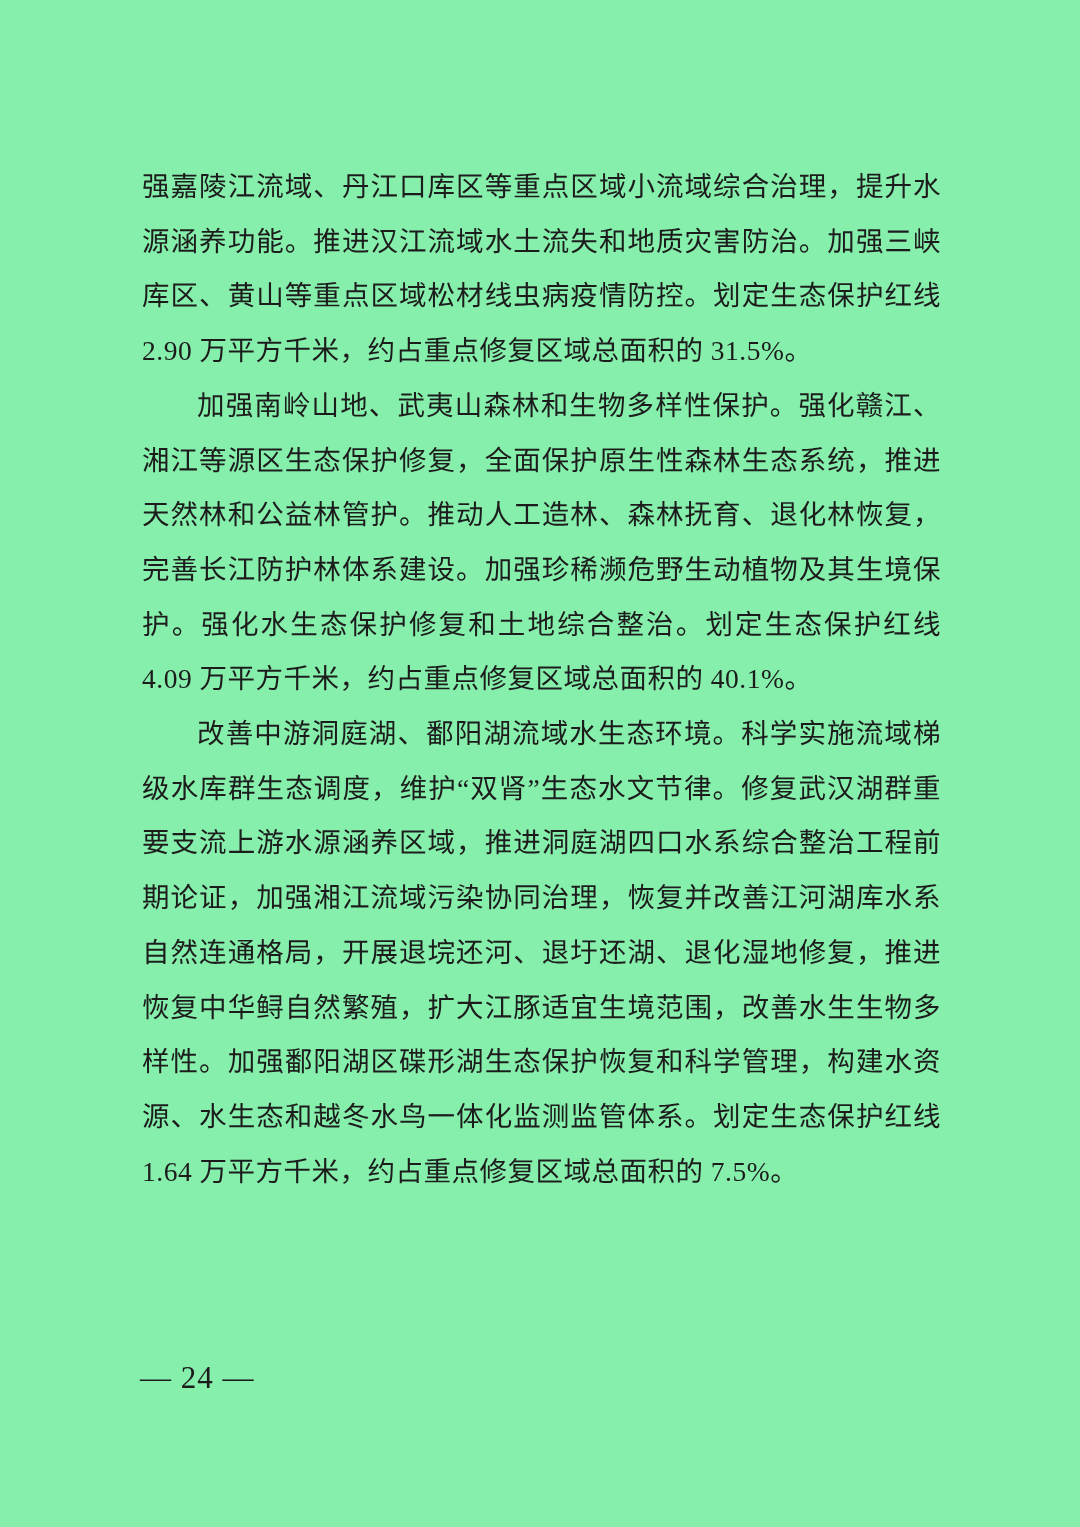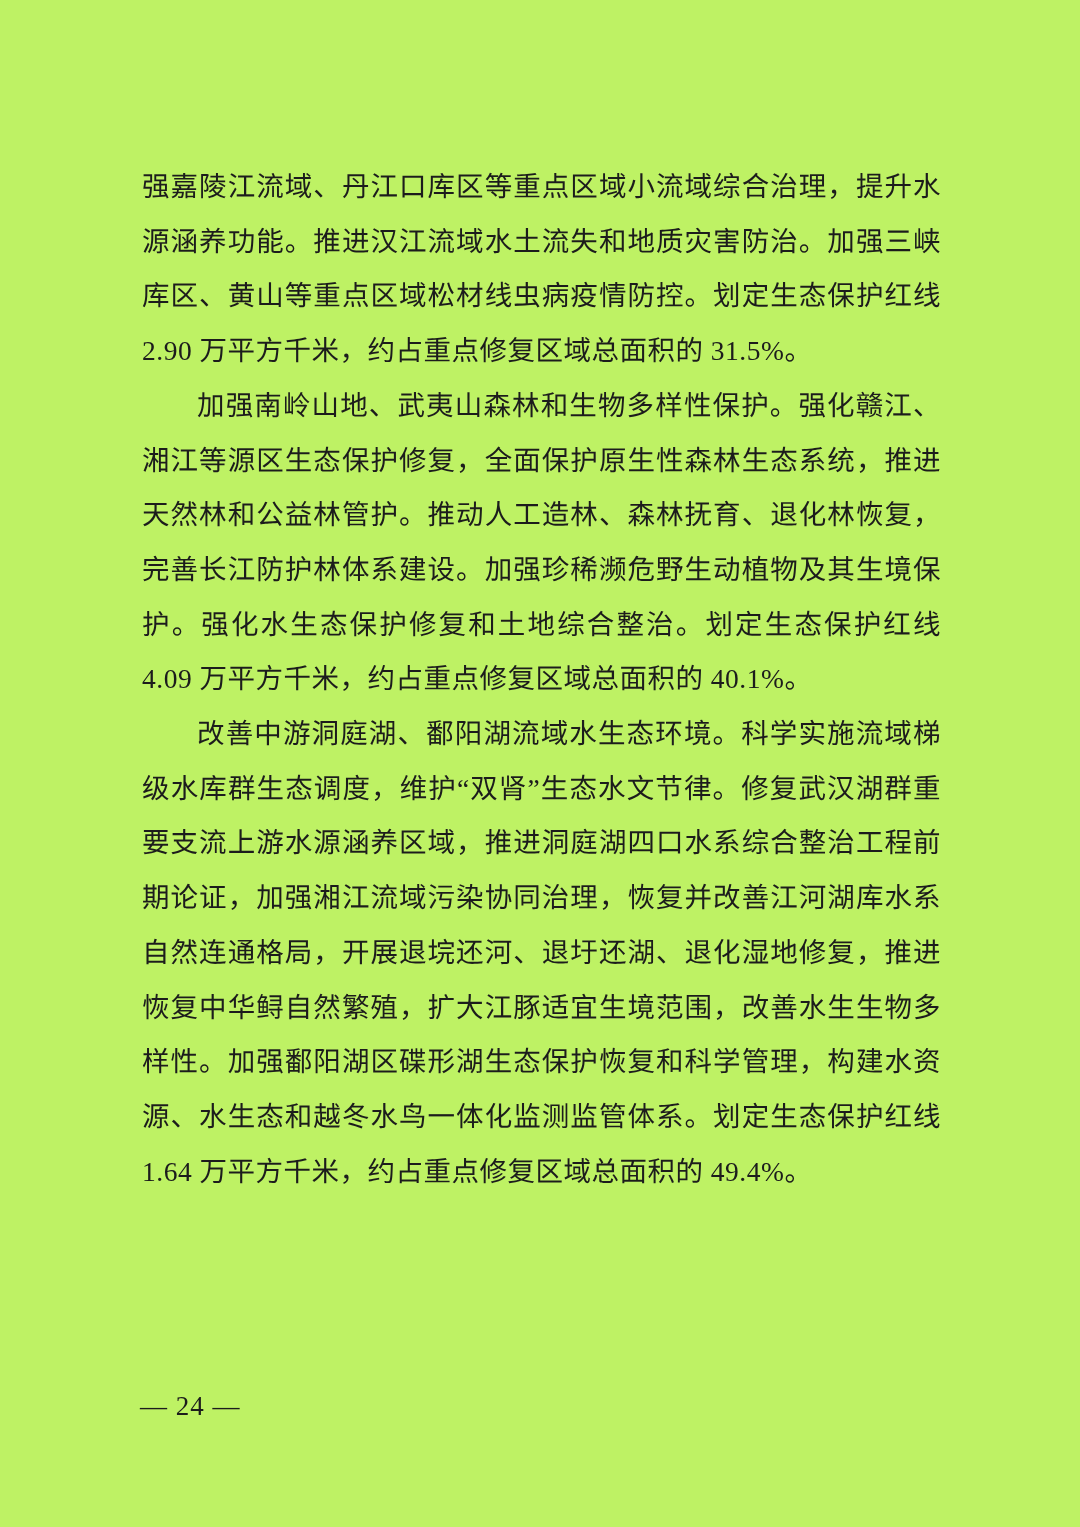--- a/index.html
+++ b/index.html
@@ -4,21 +4,21 @@
 <style>
   html, body {
     margin: 0;
     padding: 0;
     background: #ffffff;
   }
   .page {
     position: relative;
     width: 1080px;
     height: 1527px;
-    background: #bef264;
+    background: #86efac;
     overflow: hidden;
     font-family: "Liberation Serif", "DejaVu Serif", serif;
     color: #1c1c1c;
   }
   .content {
     position: absolute;
     left: 142px;
     top: 160px;
     width: 799px;
     font-size: 27.5px;
@@ -31,30 +31,29 @@
     margin: 0;
     padding: 0;
   }
   .para.indent {
     text-indent: 2em;
   }
   .footer {
     position: absolute;
     left: 140px;
     top: 1360px;
-    font-size: 27px;
+    font-size: 31px;
     line-height: 36px;
     color: #1c1c1c;
     letter-spacing: 1px;
-    margin-top: 28px;
   }
 </style>
 </head>
 <body>
 
 <div class="page">
   <main class="content">
     <p class="para">强嘉陵江流域、丹江口库区等重点区域小流域综合治理，提升水源涵养功能。推进汉江流域水土流失和地质灾害防治。加强三峡库区、黄山等重点区域松材线虫病疫情防控。划定生态保护红线 2.90 万平方千米，约占重点修复区域总面积的 31.5%。</p>
     <p class="para indent">加强南岭山地、武夷山森林和生物多样性保护。强化赣江、湘江等源区生态保护修复，全面保护原生性森林生态系统，推进天然林和公益林管护。推动人工造林、森林抚育、退化林恢复，完善长江防护林体系建设。加强珍稀濒危野生动植物及其生境保护。强化水生态保护修复和土地综合整治。划定生态保护红线 4.09 万平方千米，约占重点修复区域总面积的 40.1%。</p>
-    <p class="para indent">改善中游洞庭湖、鄱阳湖流域水生态环境。科学实施流域梯级水库群生态调度，维护“双肾”生态水文节律。修复武汉湖群重要支流上游水源涵养区域，推进洞庭湖四口水系综合整治工程前期论证，加强湘江流域污染协同治理，恢复并改善江河湖库水系自然连通格局，开展退垸还河、退圩还湖、退化湿地修复，推进恢复中华鲟自然繁殖，扩大江豚适宜生境范围，改善水生生物多样性。加强鄱阳湖区碟形湖生态保护恢复和科学管理，构建水资源、水生态和越冬水鸟一体化监测监管体系。划定生态保护红线 1.64 万平方千米，约占重点修复区域总面积的 49.4%。</p>
+    <p class="para indent">改善中游洞庭湖、鄱阳湖流域水生态环境。科学实施流域梯级水库群生态调度，维护“双肾”生态水文节律。修复武汉湖群重要支流上游水源涵养区域，推进洞庭湖四口水系综合整治工程前期论证，加强湘江流域污染协同治理，恢复并改善江河湖库水系自然连通格局，开展退垸还河、退圩还湖、退化湿地修复，推进恢复中华鲟自然繁殖，扩大江豚适宜生境范围，改善水生生物多样性。加强鄱阳湖区碟形湖生态保护恢复和科学管理，构建水资源、水生态和越冬水鸟一体化监测监管体系。划定生态保护红线 1.64 万平方千米，约占重点修复区域总面积的 7.5%。</p>
   </main>
   <div class="footer">— 24 —</div>
 </div>
 
 </body></html>

